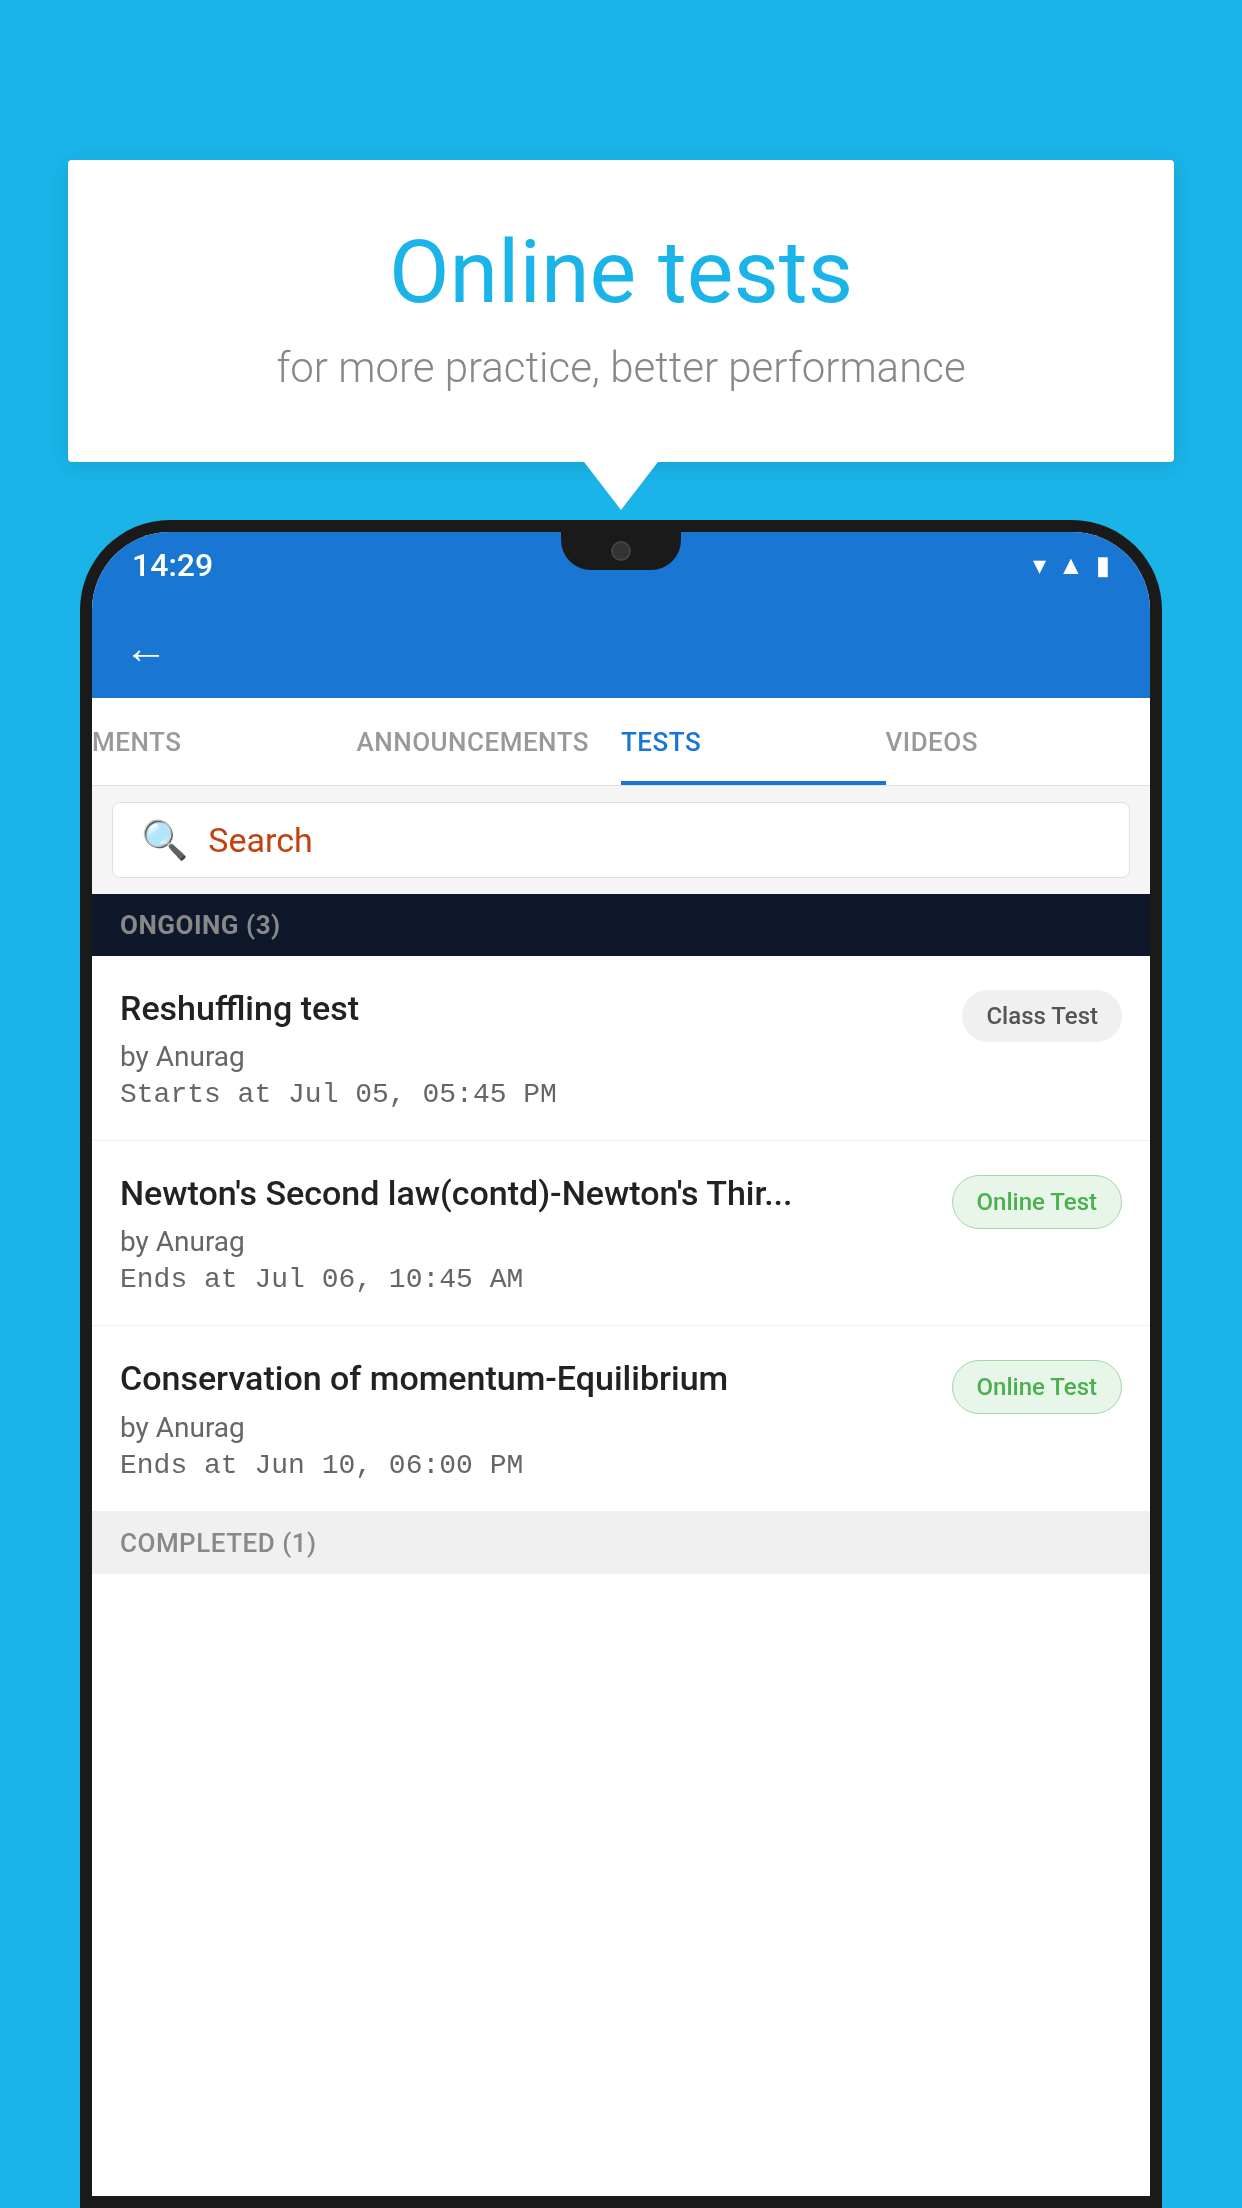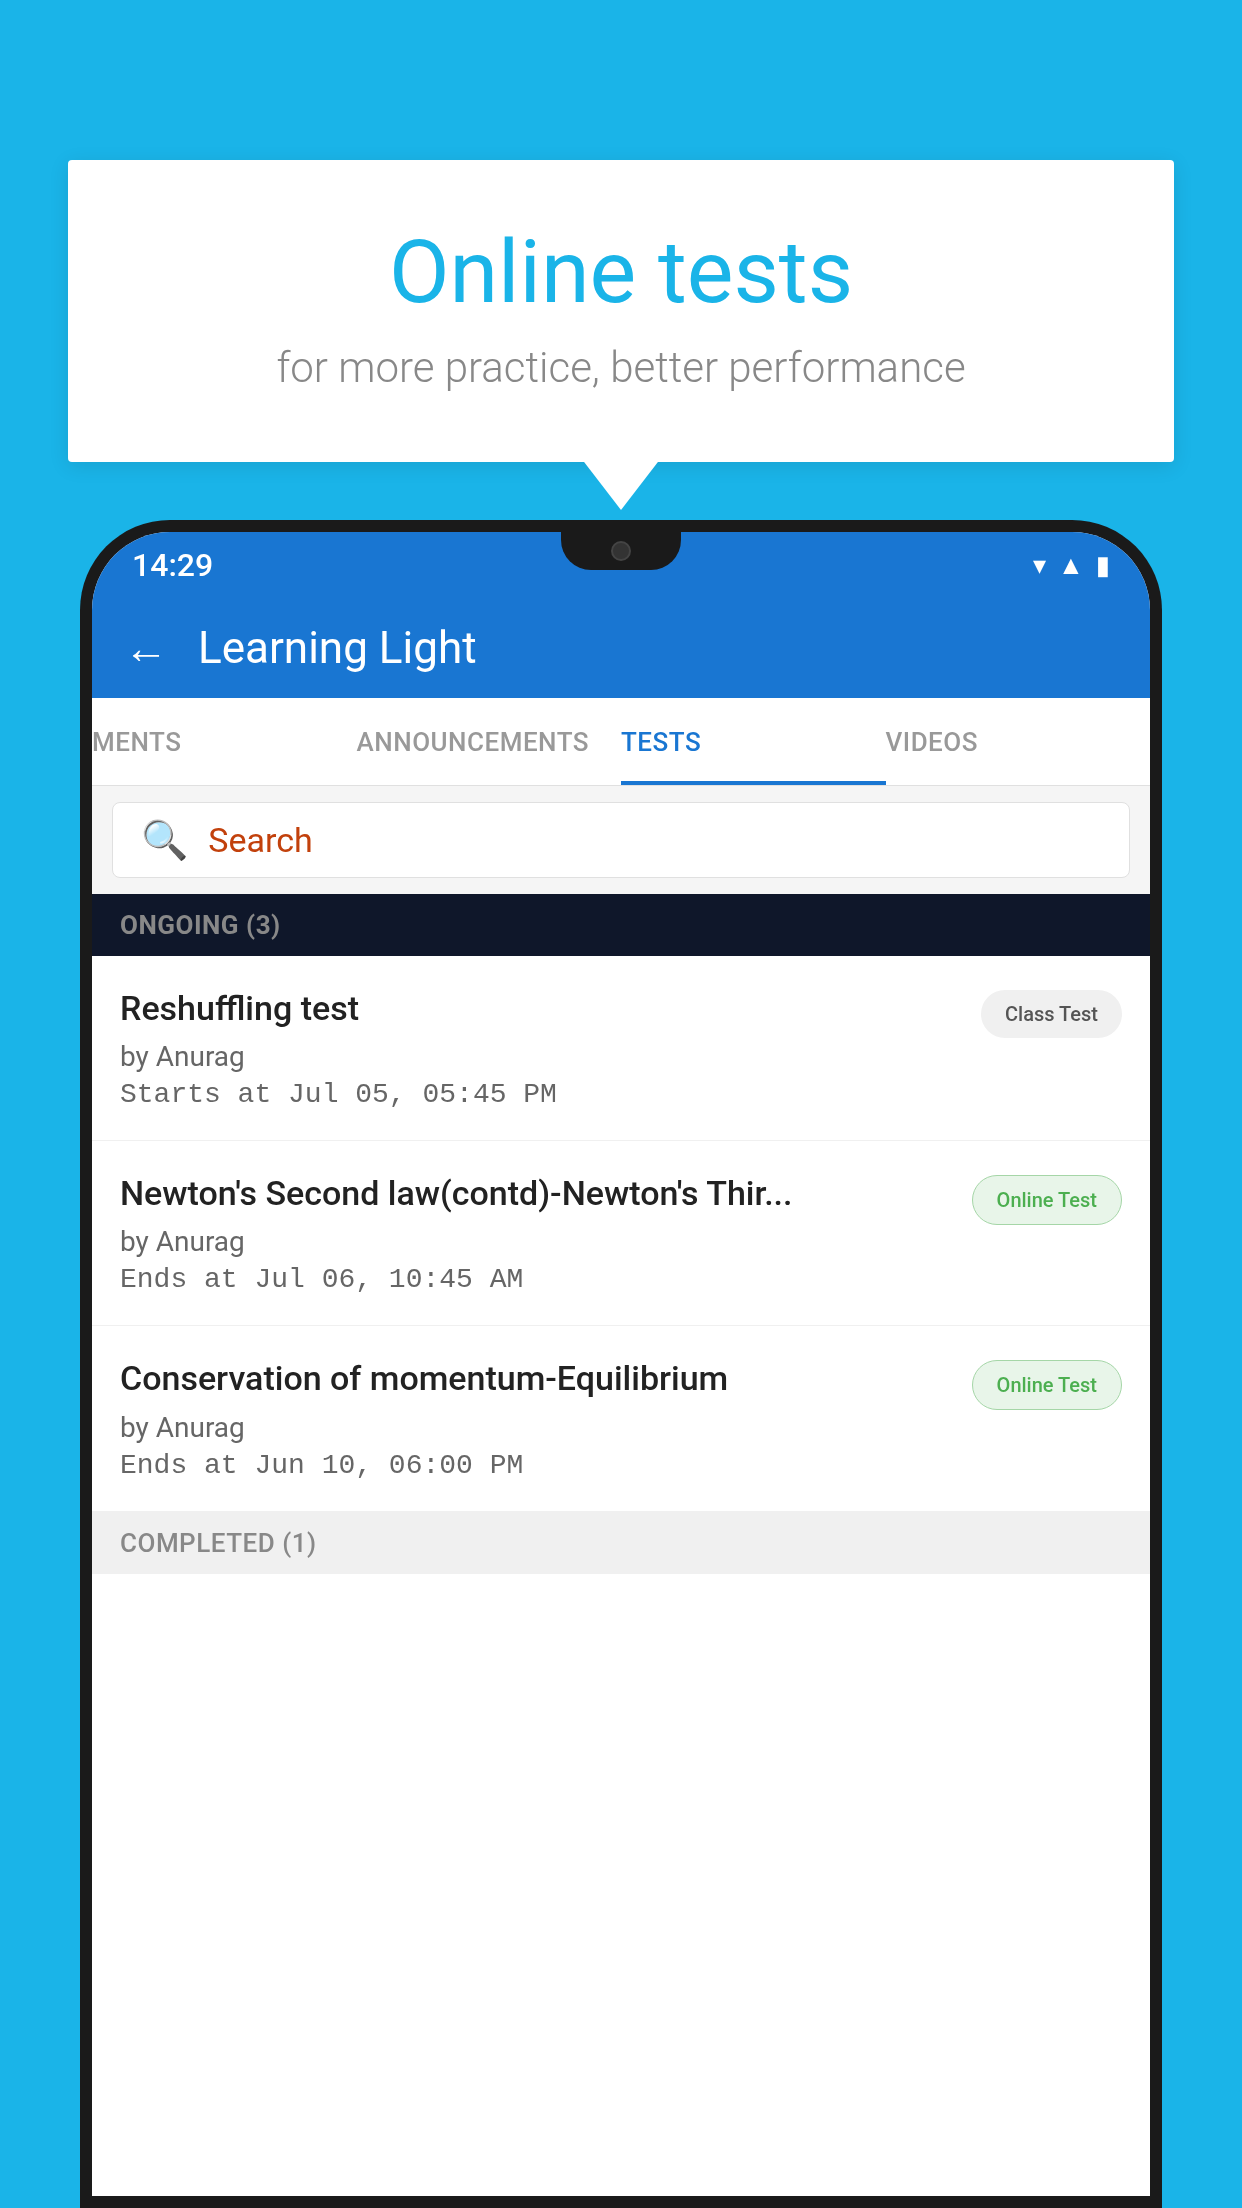--- a/index.html
+++ b/index.html
@@ -251,21 +251,21 @@
 
     .test-time {
       font-size: 28px;
       color: #666;
       font-family: Liberation Mono, monospace;
     }
 
     .test-badge {
       padding: 12px 24px;
       border-radius: 30px;
-      font-size: 20px;
+      font-size: 24px;
       font-weight: 500;
       white-space: nowrap;
       margin-top: 4px;
       flex-shrink: 0;
     }
 
     .badge-class {
       background: #f0f0f0;
       color: #555;
     }
@@ -304,21 +304,20 @@
       <span class="status-time">14:29</span>
       <div class="status-icons">
         <span>▾</span>
         <span>▲</span>
         <span>▮</span>
       </div>
     </div>
 
     <div class="app-bar">
       <span class="back-arrow">←</span>
-      <span class="app-bar-title">Learning Light</span>
     </div>
 
     <div class="tab-bar">
       <div class="tab-item">
         <span>MENTS</span>
       </div>
       <div class="tab-item">
         <span>ANNOUNCEMENTS</span>
       </div>
       <div class="tab-item active">

